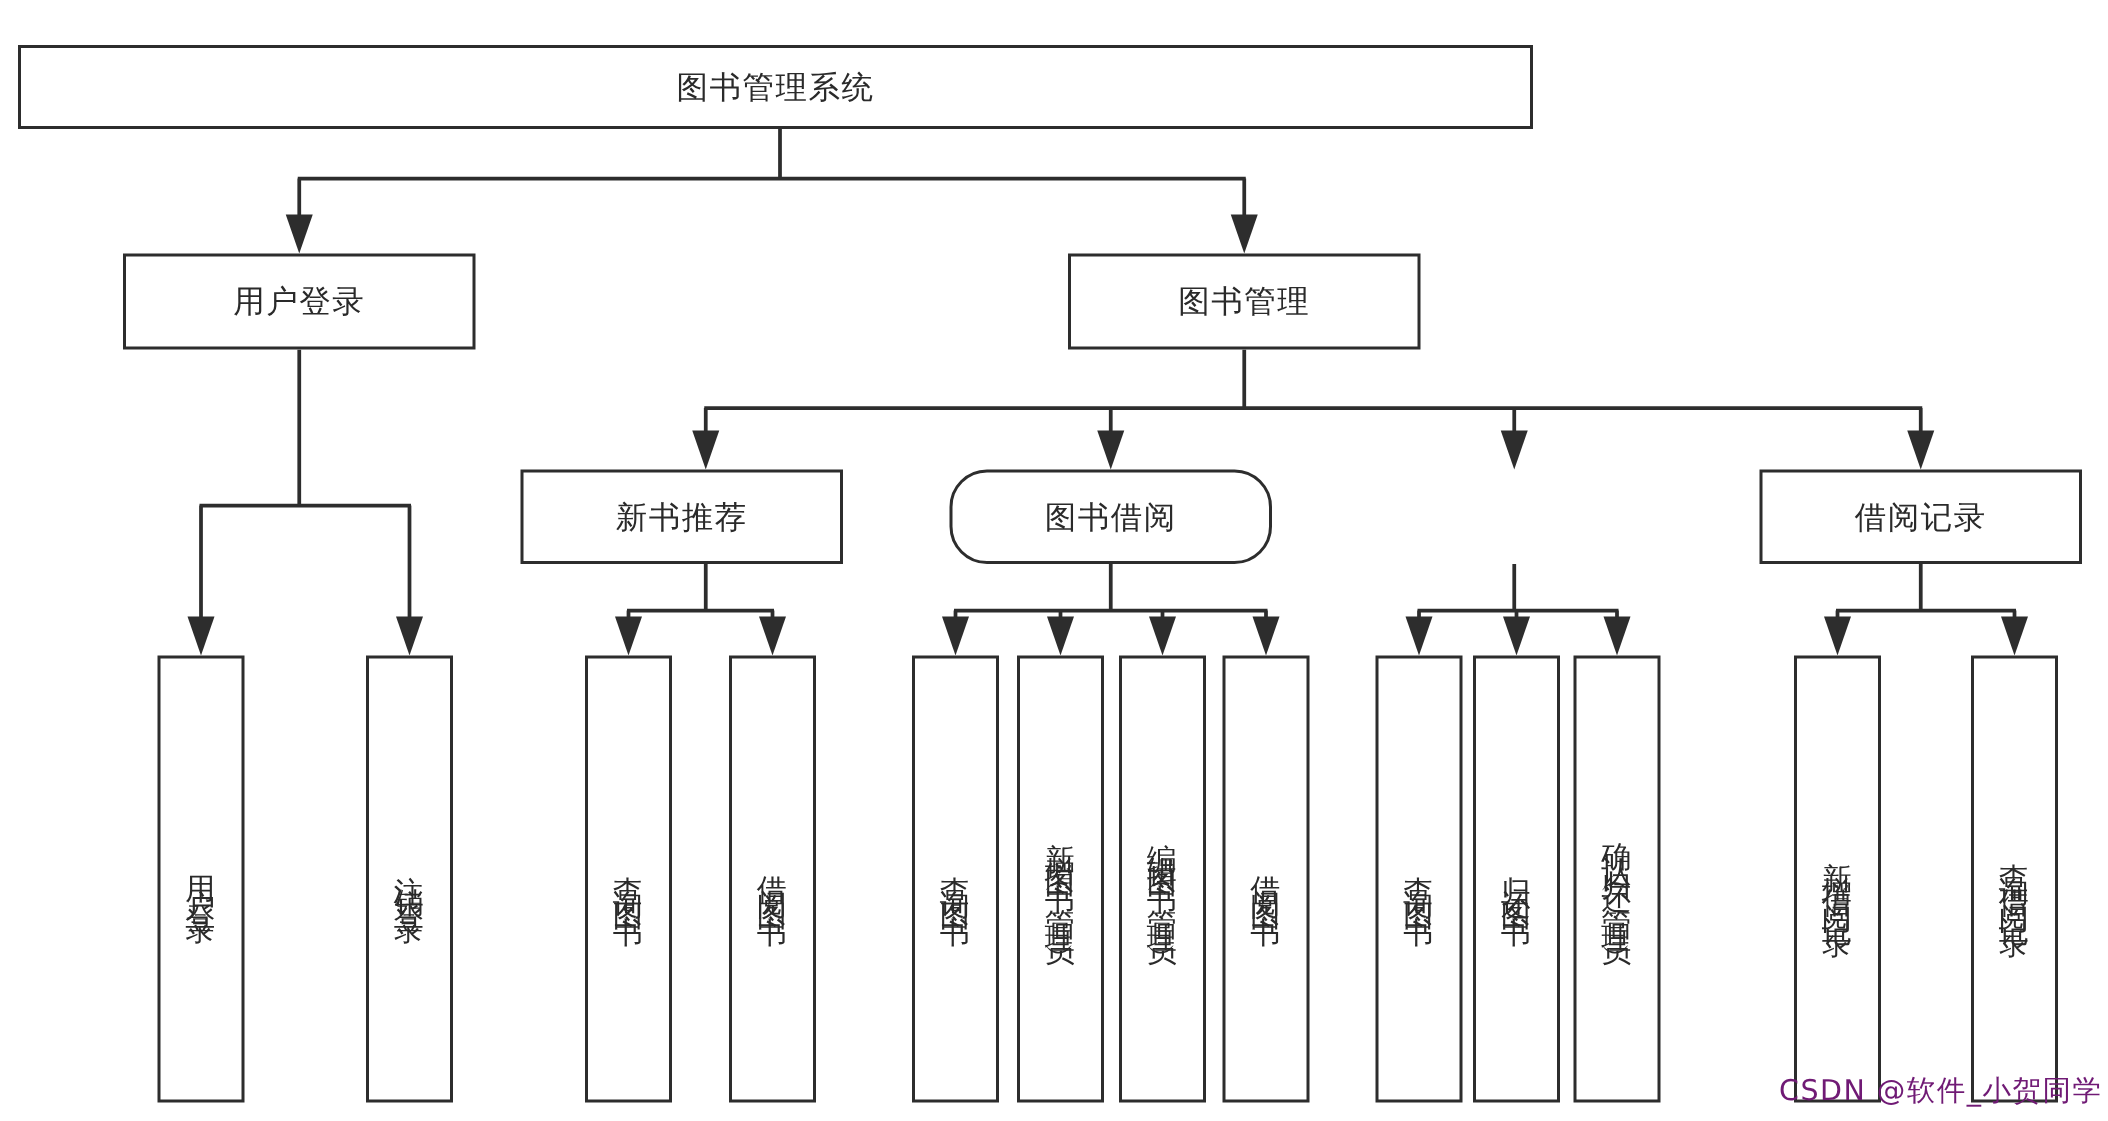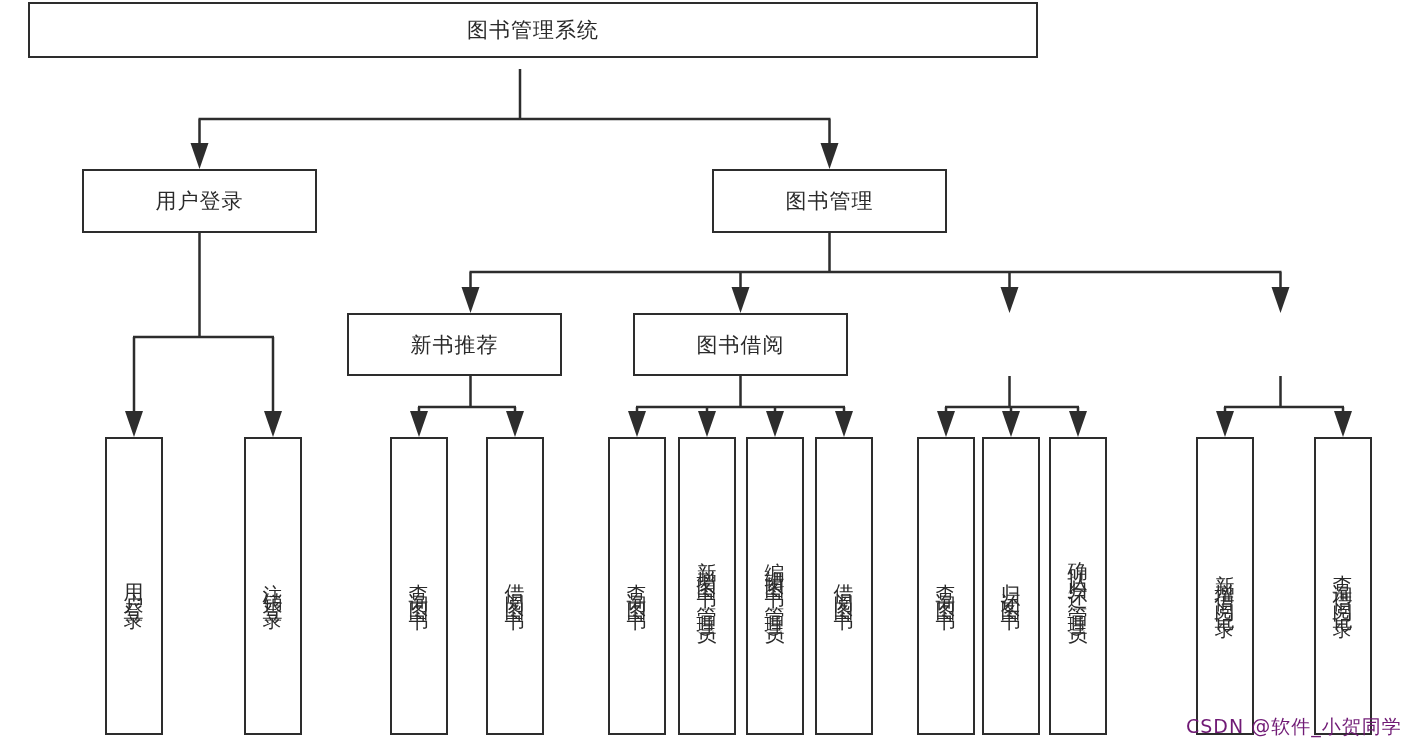--- a/index.html
+++ b/index.html
@@ -99,36 +99,39 @@
 
       <polygon points="937,411 955,411 946,437"></polygon>
       <polygon points="1002,411 1020,411 1011,437"></polygon>
       <polygon points="1069,411 1087,411 1078,437"></polygon>
 
       <polygon points="1216,411 1234,411 1225,437"></polygon>
       <polygon points="1334,411 1352,411 1343,437"></polygon>
     </g>
   </svg>
 
-  <div class="box" style="left:12px; top:2px; width:1010px; height:56px;margin-left:16px;">
+  <div class="box" style="left:12px; top:30px; width:1010px; height:56px;">
     <span class="h-label">图书管理系统</span>
   </div>
 
   <div class="box" style="left:82px; top:169px; width:235px; height:64px;">
     <span class="h-label">用户登录</span>
   </div>
   <div class="box" style="left:712px; top:169px; width:235px; height:64px;">
     <span class="h-label">图书管理</span>
   </div>
 
   <div class="box" style="left:347px; top:313px; width:215px; height:63px;">
     <span class="h-label">新书推荐</span>
   </div>
-  <div class="box" style="left:633px; top:313px; width:215px; height:63px;">
+  <div class="box" style="left:633px; top:313px; width:215px; height:63px;border-radius:25px;">
     <span class="h-label">图书借阅</span>
+  </div>
+  <div class="box" style="left:1173px; top:313px; width:215px; height:63px;">
+    <span class="h-label">借阅记录</span>
   </div>
 
   <div class="box leaf" style="left:105px; top:437px; width:58px; height:298px;">
     <span>用户登录</span>
   </div>
   <div class="box leaf" style="left:244px; top:437px; width:58px; height:298px;">
     <span>注销登录</span>
   </div>
 
   <div class="box leaf" style="left:390px; top:437px; width:58px; height:298px;">

